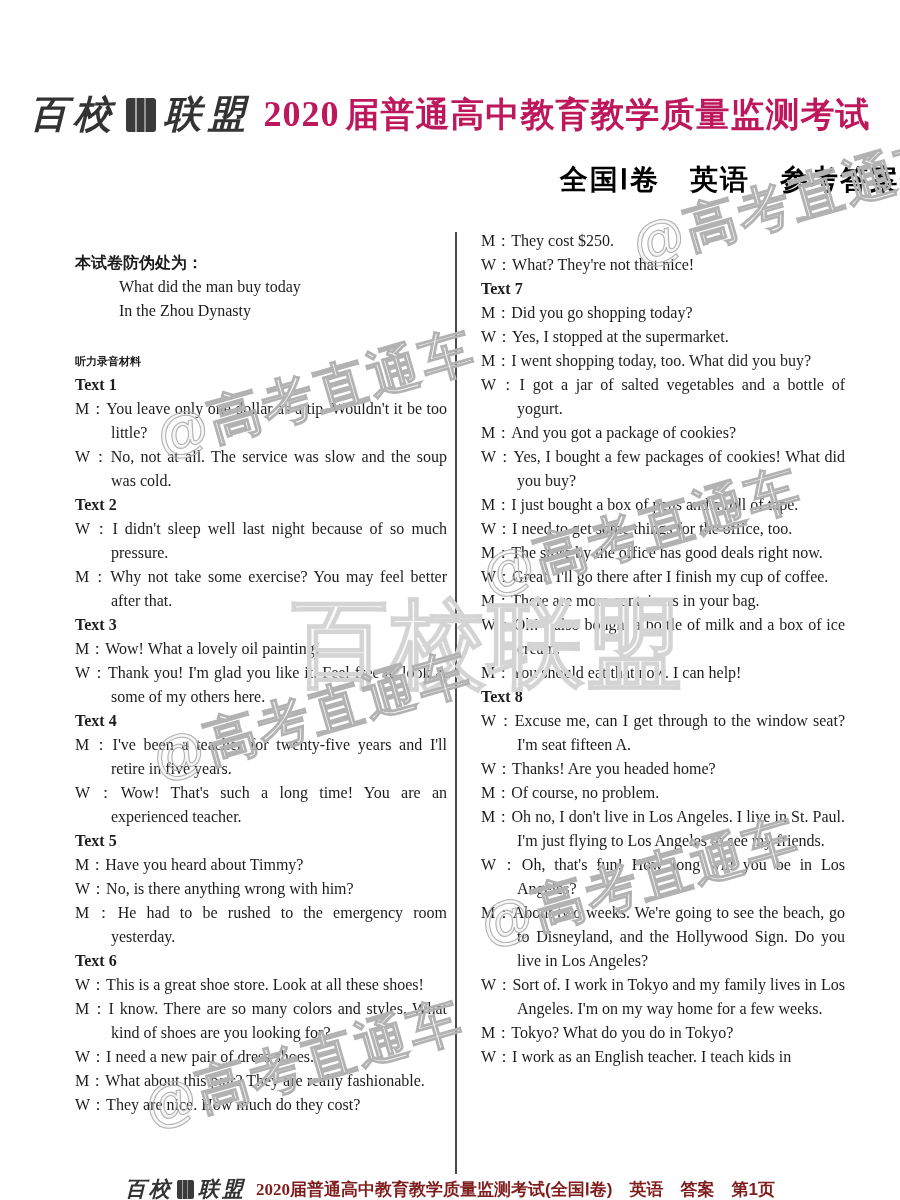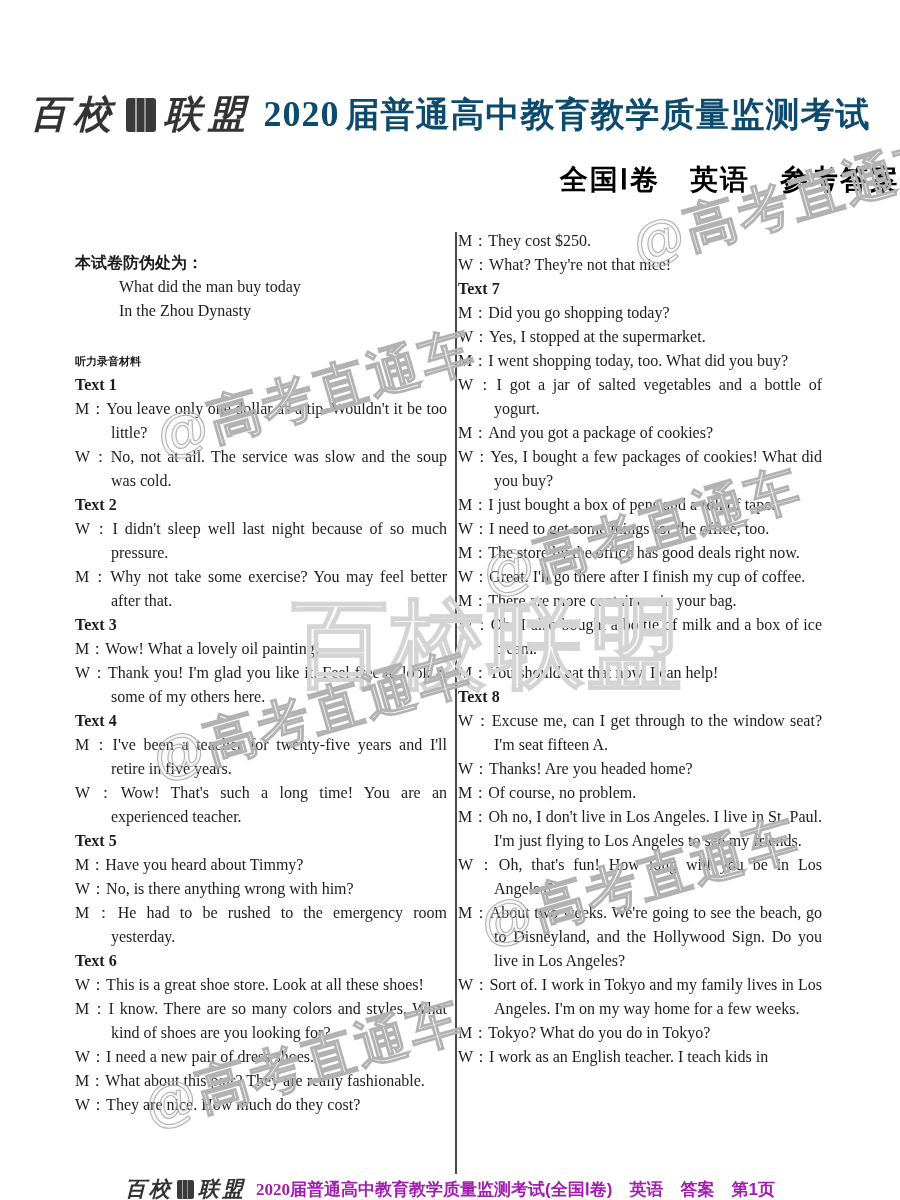--- a/index.html
+++ b/index.html
@@ -21,34 +21,34 @@
   }
   .seal {
     display:inline-block; width:30px; height:34px; margin:0 8px;
     background:#3a3a3a; border-radius:3px;
     background-image:
       linear-gradient(90deg, transparent 30%, rgba(255,255,255,.55) 30%, rgba(255,255,255,.55) 36%, transparent 36%,
                       transparent 60%, rgba(255,255,255,.45) 60%, rgba(255,255,255,.45) 66%, transparent 66%);
   }
   .main-title {
     font-family:"Liberation Sans", sans-serif; font-weight:bold;
-    font-size:34px; color:#0c4a6e; letter-spacing:1px;
+    font-size:34px; color:#be185d; letter-spacing:1px;
   }
   .title-year { font-family:"Liberation Serif", serif; font-weight:600; font-size:36px; margin-right:6px; }
   .subtitle-row { position:absolute; top:132px; left:0; width:900px; text-align:right; }
   .subtitle {
     font-family:"Liberation Sans", sans-serif; font-weight:bold;
     font-size:28px; color:#000; letter-spacing:2px;
   }
 
   
   .divider { position:absolute; left:455px; top:203px; width:1.5px; height:942px; background:#4a4a4a; }
   .col { position:absolute; font-size:16px; line-height:24px; }
   .col-left  { left:75px;  top:222px; width:372px; }
-  .col-right { left:458px; top:200px; width:364px; }
+  .col-right { left:481px; top:200px; width:364px; }
 
   .blk { min-height:24px; }
   .blk-line { text-align:justify; text-align-last:left; padding-left:36px; text-indent:-36px; }
   .blk-head { font-weight:bold; }
   .blk-section {
     margin-top:26px; font-family:"Liberation Sans", sans-serif;
     font-weight:bold; font-size:11px;
   }
   .blk-note_label {
     font-family:"Liberation Sans", sans-serif; font-weight:bold; font-size:16px;
@@ -83,21 +83,21 @@
     white-space:nowrap;
   }
   .footer-logo {
     display:flex; align-items:center;
     font-family:"DejaVu Serif", serif; font-style:italic; font-weight:bold;
     font-size:21px; color:#333; letter-spacing:3px;
   }
   .footer-seal { width:17px; height:19px; margin:0 4px; border-radius:2px; }
   .footer-text {
     font-family:"Liberation Sans", sans-serif; font-weight:bold;
-    font-size:17px; color:#a21caf; margin-left:4px;
+    font-size:17px; color:#7f1d1d; margin-left:4px;
   }
   .footer-year { font-family:"Liberation Serif", serif; font-weight:600; }
 </style>
 </head>
 <body>
 
 <div class="page">
 
   <div class="header-row">
     <span class="logo">

